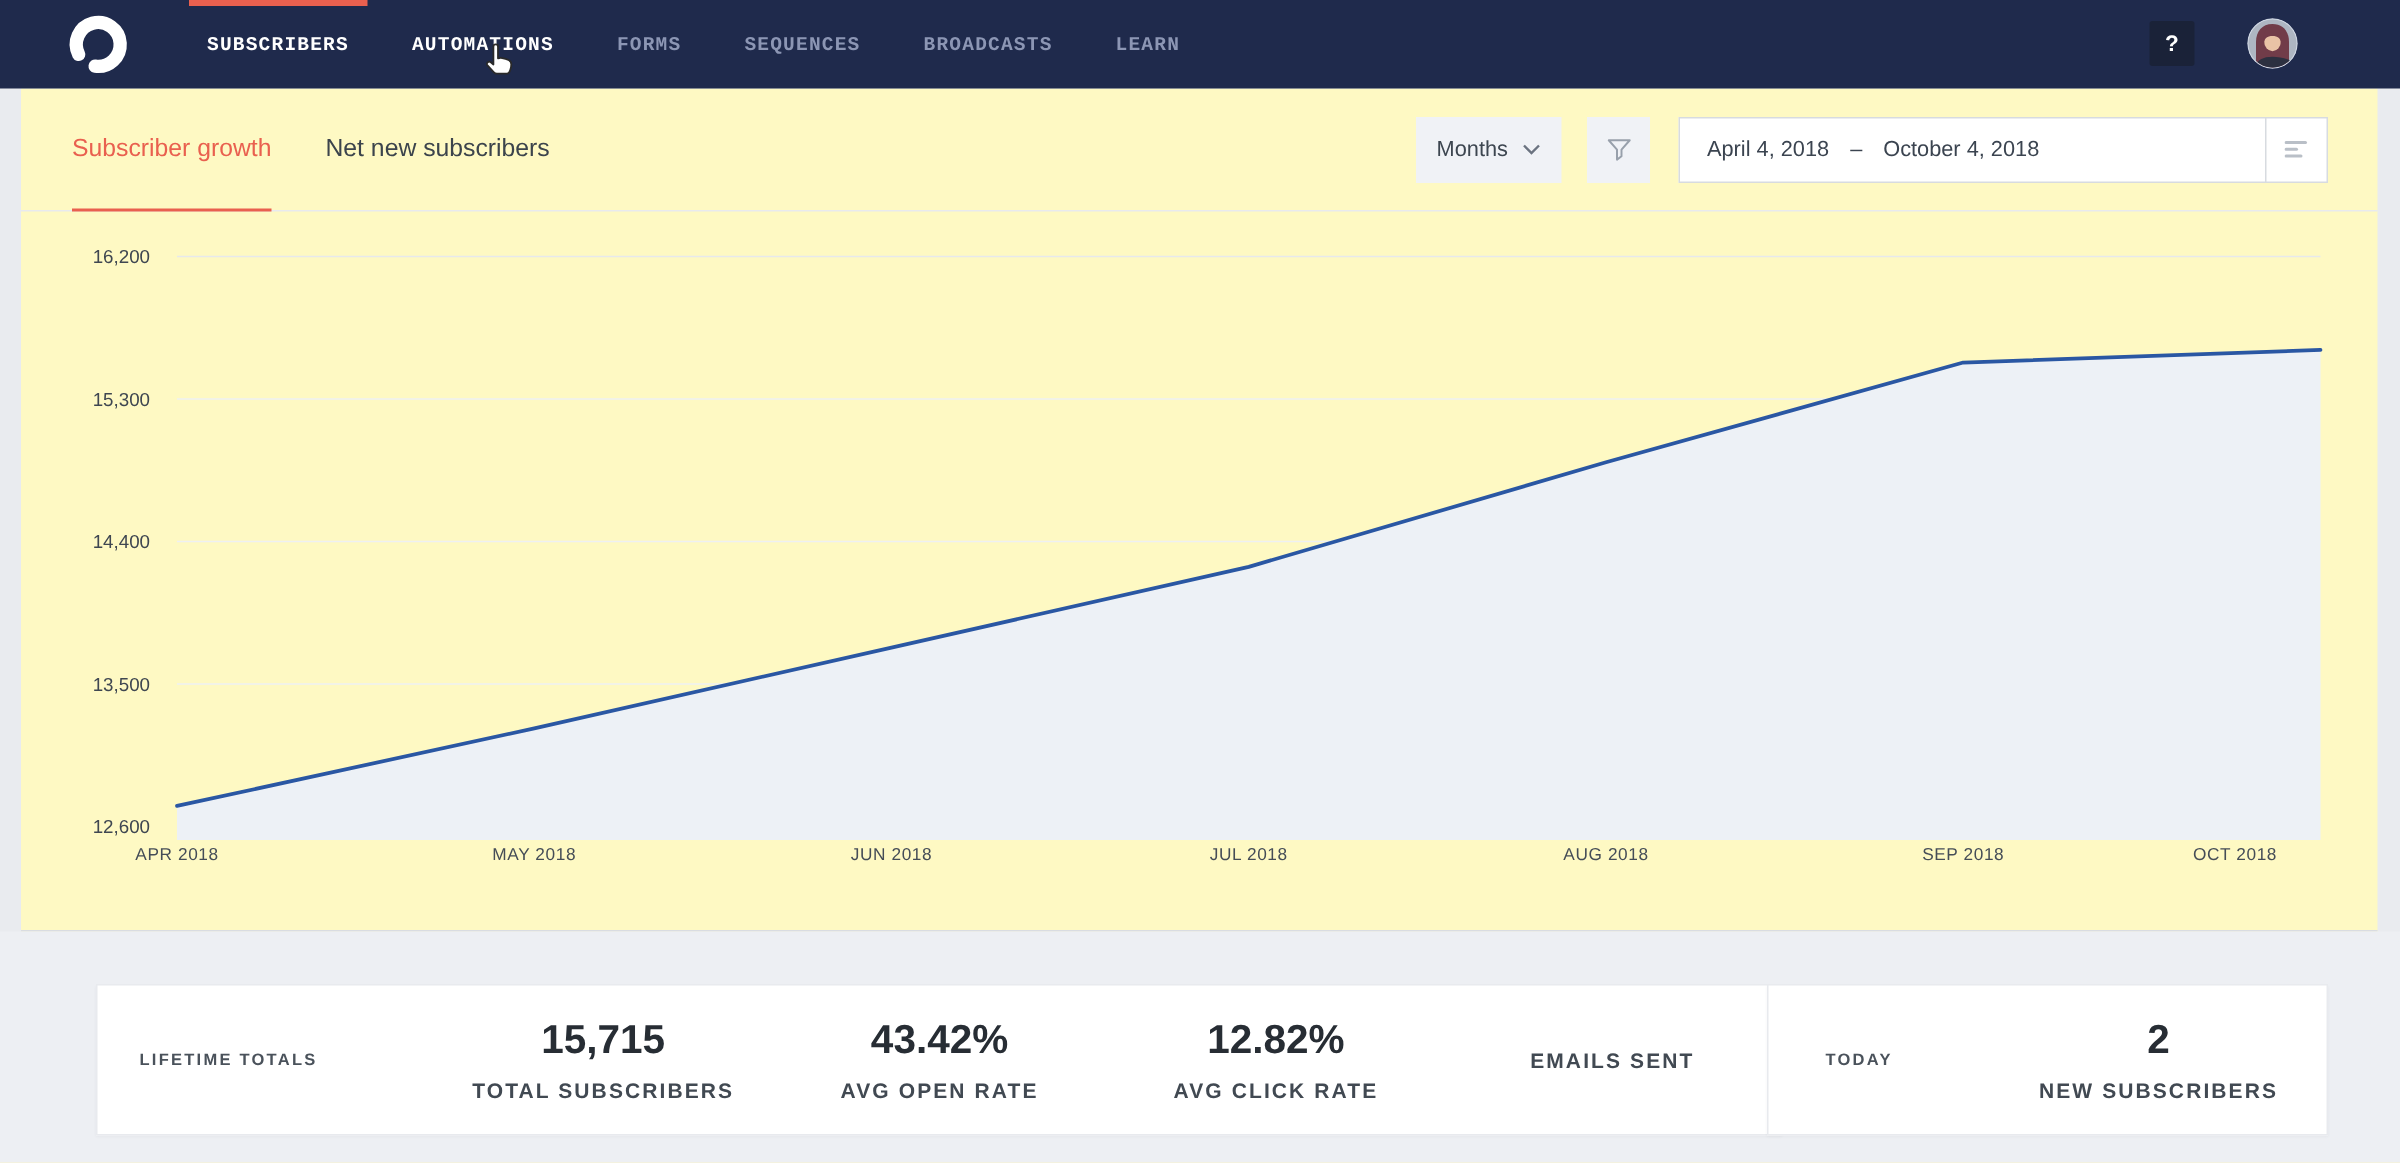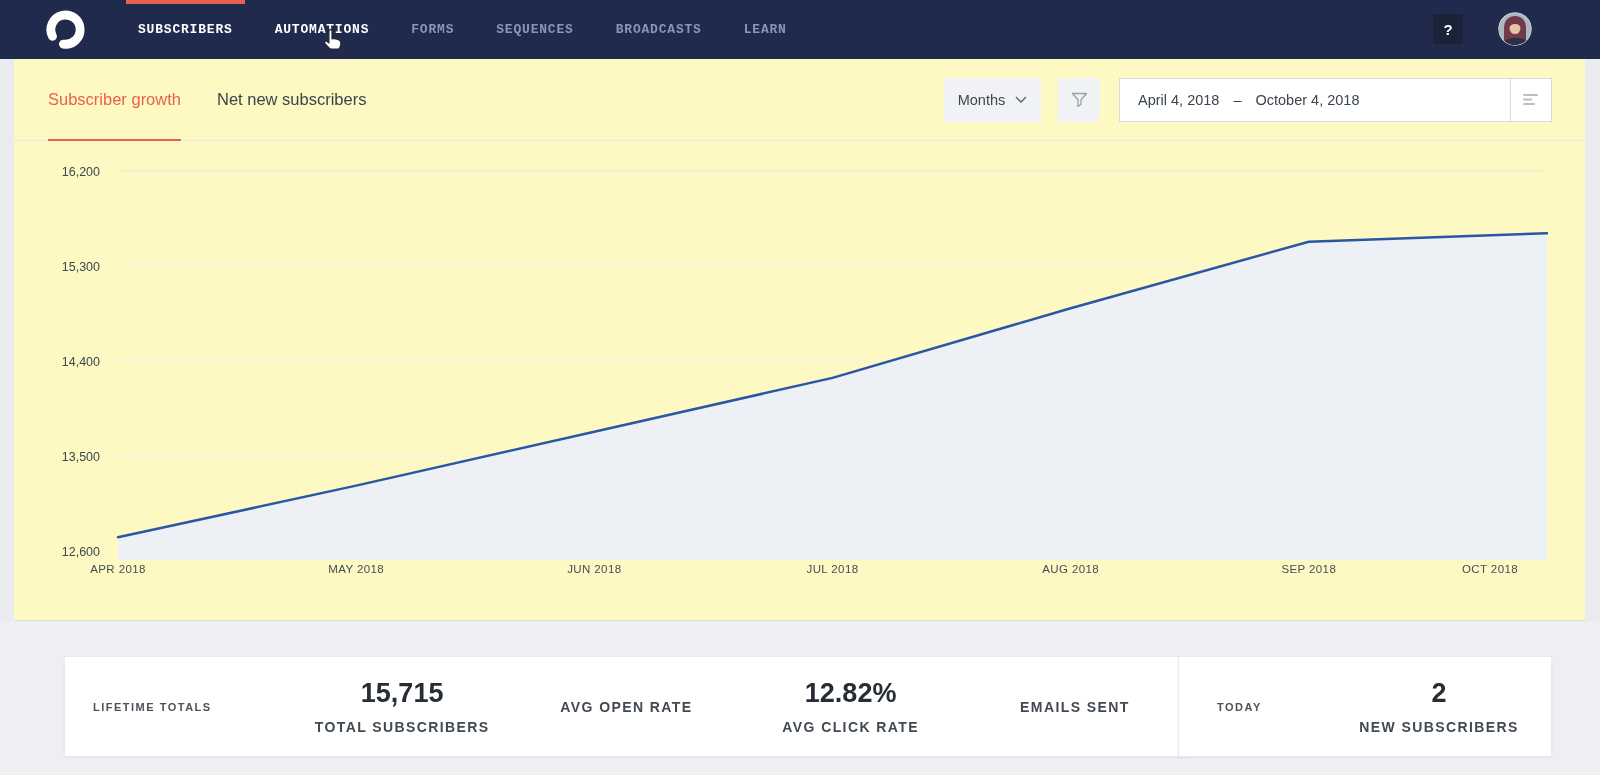--- a/index.html
+++ b/index.html
@@ -166,20 +166,21 @@
 </section>
 
 <section class="stats-section">
   <div class="card lifetime">
     <div class="section-label">LIFETIME TOTALS</div>
     <div class="stat">
       <div class="value">15,715</div>
       <div class="label">TOTAL SUBSCRIBERS</div>
     </div>
     <div class="stat">
+      <div class="value">43.42%</div>
       <div class="label">AVG OPEN RATE</div>
     </div>
     <div class="stat">
       <div class="value">12.82%</div>
       <div class="label">AVG CLICK RATE</div>
     </div>
     <div class="stat">
       <div class="label">EMAILS SENT</div>
     </div>
   </div>

